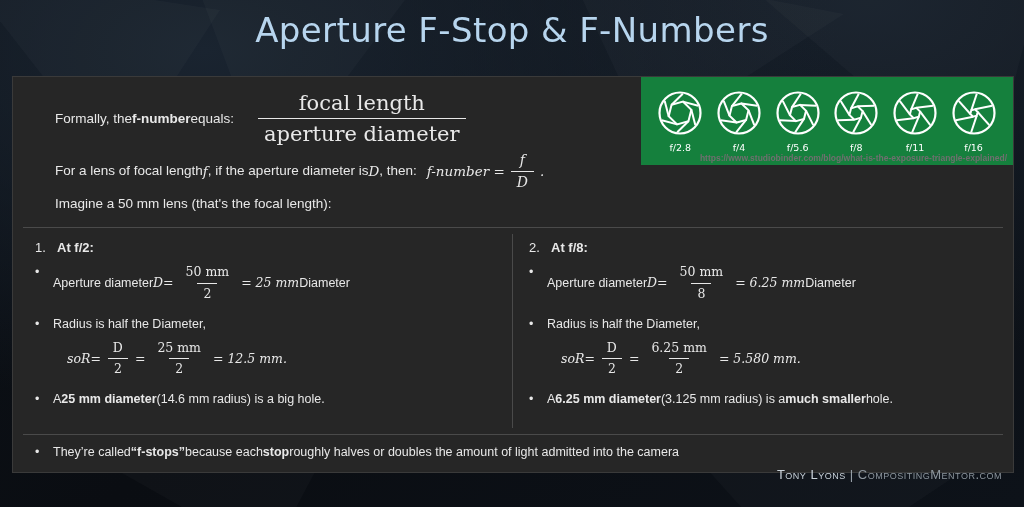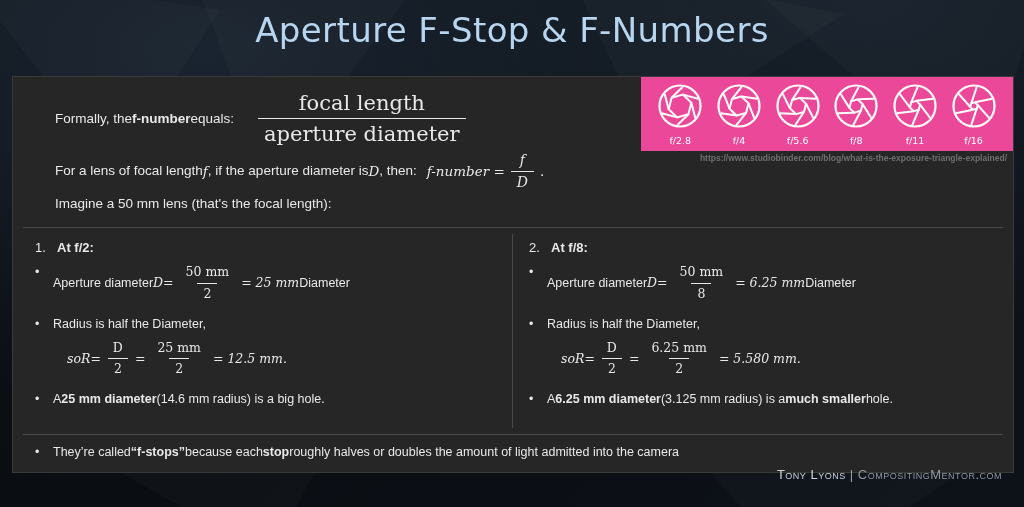--- a/index.html
+++ b/index.html
@@ -80,22 +80,22 @@
   }
   .frac .num { padding: 0 6px 1px 6px; }
   .frac .den { padding: 1px 6px 0 6px; border-top: 1px solid #e8e8e8; }
   .frac.small { font-size: 11px; }
 
   .strip {
     position: absolute;
     right: 0;
     top: 0;
     width: 372px;
-    height: 74px;
-    background: #ec4899;
+    height: 88px;
+    background: #15803d;
     display: flex;
     align-items: center;
     justify-content: space-around;
     padding: 0 10px;
     box-sizing: border-box;
   }
   .stop {
     text-align: center;
     color: #fff;
   }

